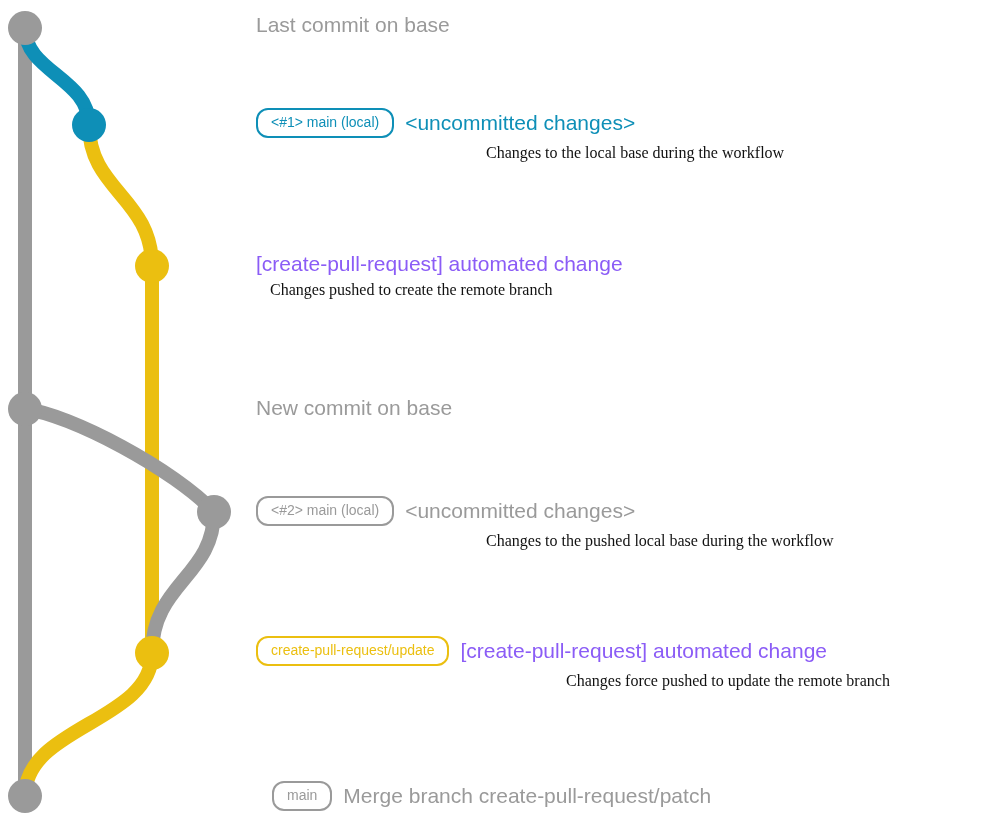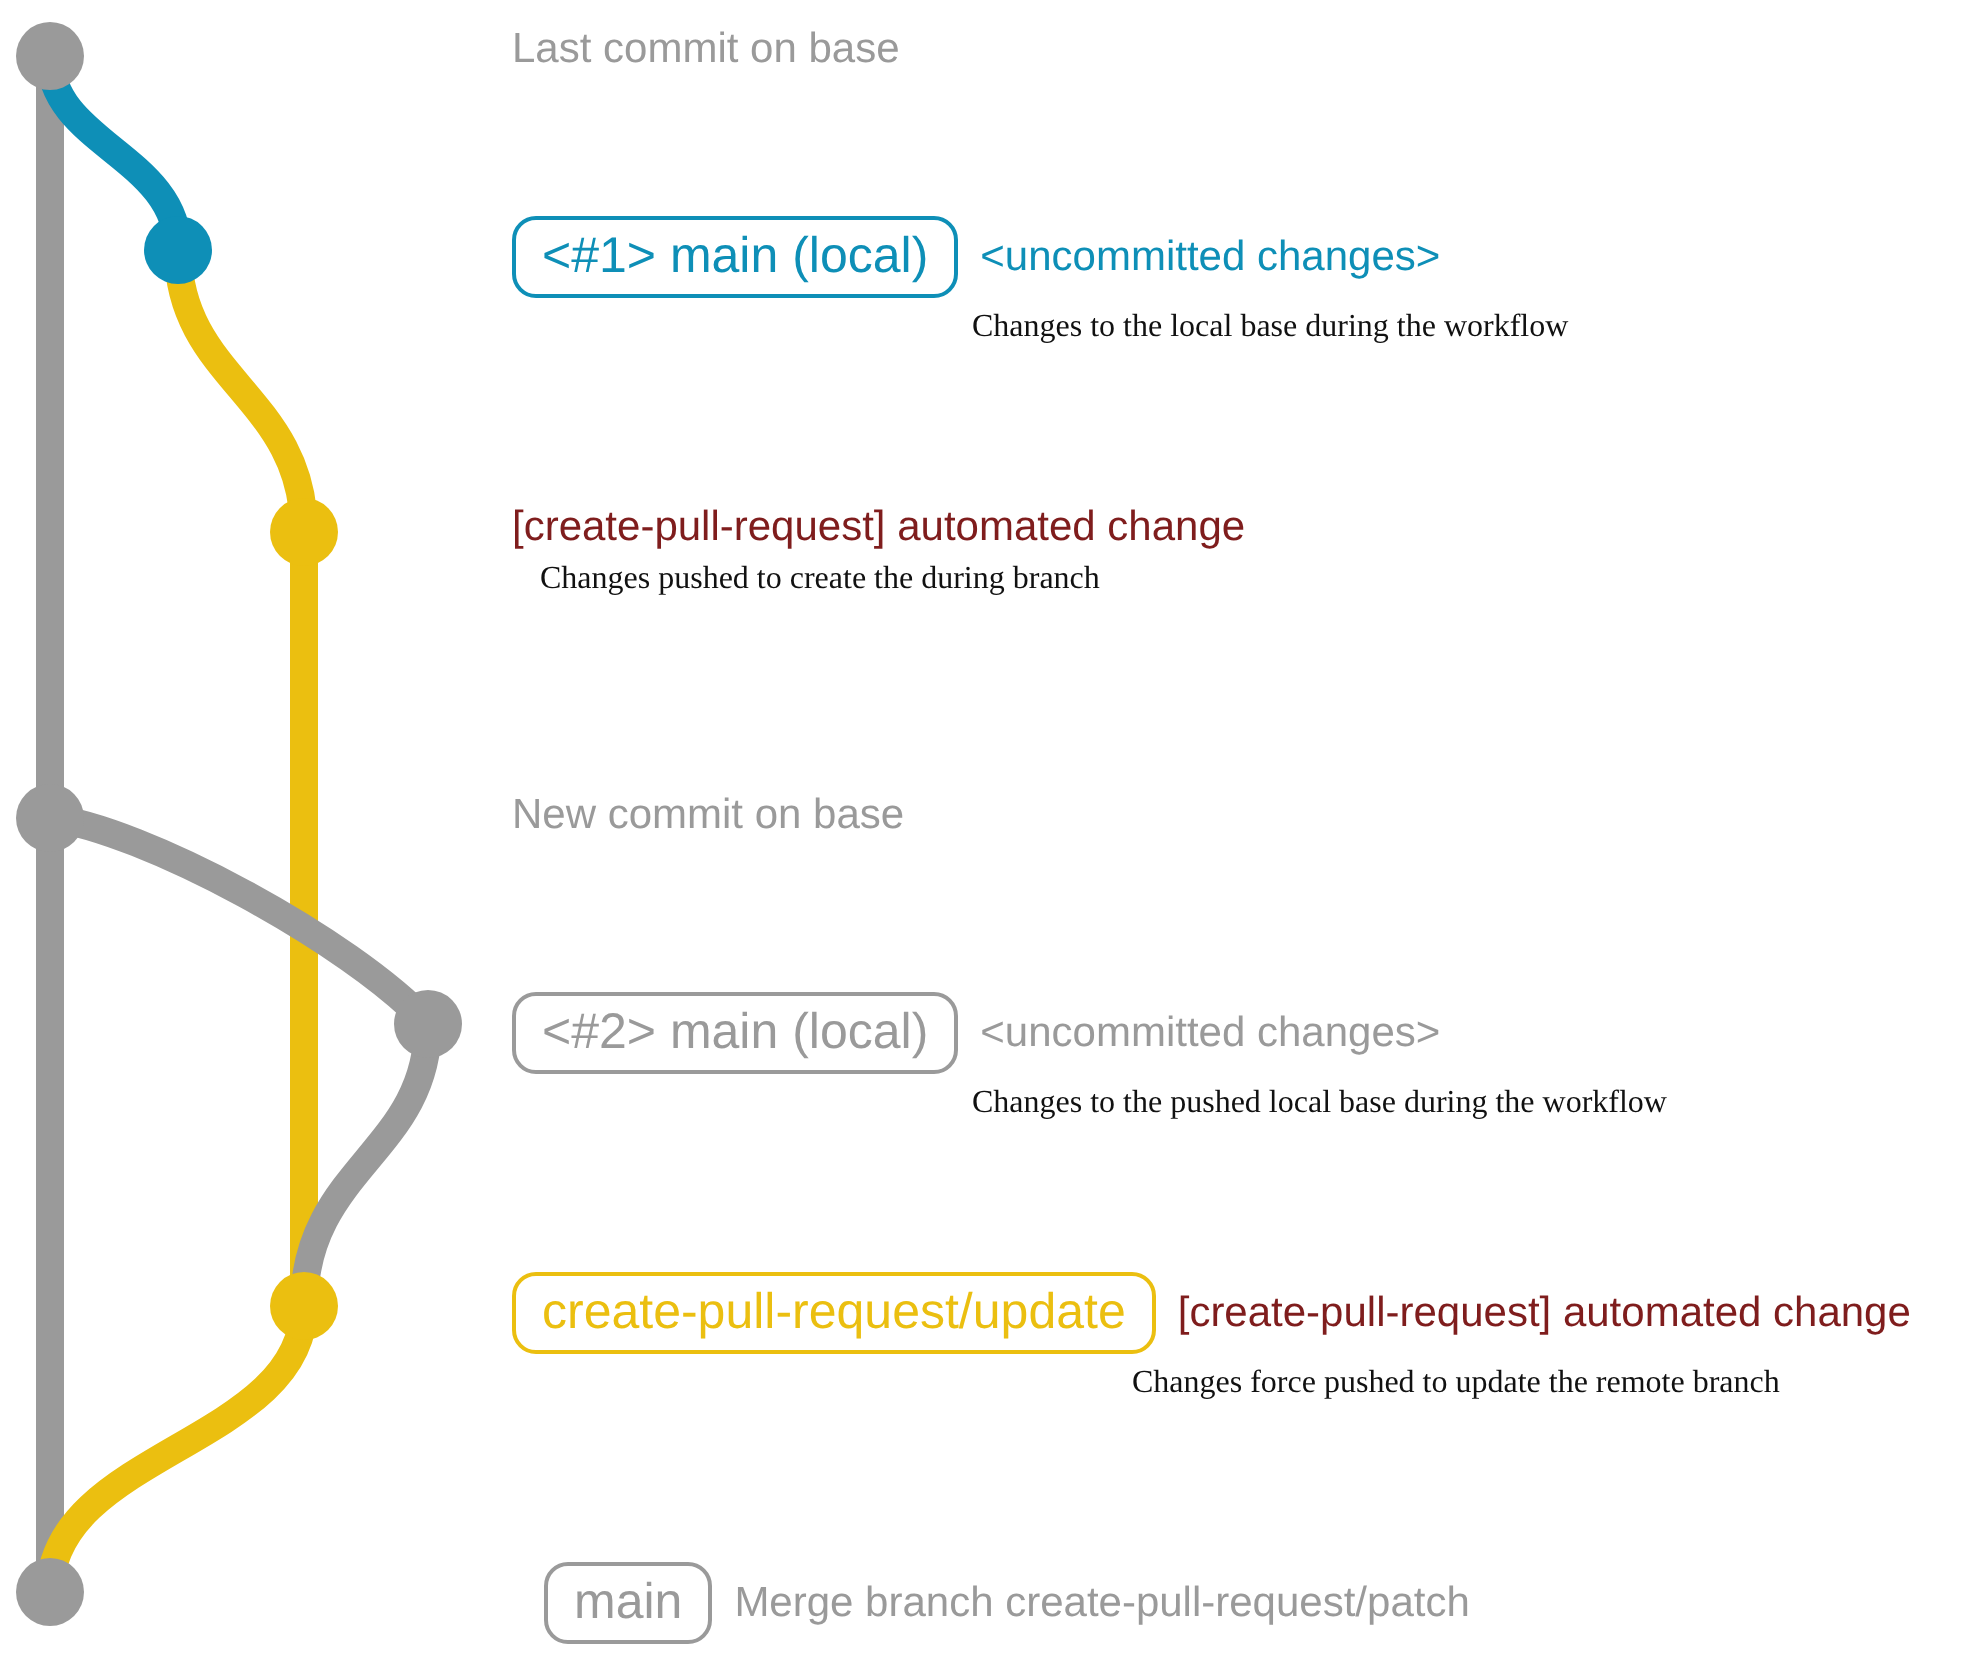--- a/index.html
+++ b/index.html
@@ -45,40 +45,40 @@
     align-items: center;
     white-space: nowrap;
   }
 
   
   .badge {
     display: inline-block;
     border: 2px solid #9a9a9a;
     border-radius: 12px;
     padding: 5px 13px 6px 13px;
-    font-size: 25px;
+    font-size: 14px;
     line-height: 1.05;
     color: #9a9a9a;
     background: transparent;
     margin-right: 11px;
     box-sizing: border-box;
   }
   .badge.blue  { border-color: #0e8fb7; color: #0e8fb7; }
   .badge.gold  { border-color: #ebbf10; color: #ebbf10; }
   .badge.gray  { border-color: #9a9a9a; color: #9a9a9a; }
 
   
   .subject {
     font-size: 21px;
     line-height: 1.05;
     color: #9a9a9a;
     white-space: nowrap;
   }
   .subject.blue { color: #0e8fb7; }
-  .subject.gold { color: #7f1d1d; }
+  .subject.gold { color: #8b5cf6; }
   .subject.gray { color: #9a9a9a; }
 
   
   .note {
     font-family: "Liberation Serif", serif;
     font-size: 16px;
     color: #111111;
     white-space: nowrap;
     margin-top: 6px;
   }
@@ -126,21 +126,21 @@
         <span class="badge blue">&lt;#1&gt; main (local)</span>
         <span class="subject blue">&lt;uncommitted changes&gt;</span>
       </div>
       <div class="note" style="margin-left:230px;">Changes to the local base during the workflow</div>
     </div>
 
     <div class="entry" style="left:256px; top:253px;">
       <div class="entry-head">
         <span class="subject gold">[create-pull-request] automated change</span>
       </div>
-      <div class="note" style="margin-left:14px;">Changes pushed to create the during branch</div>
+      <div class="note" style="margin-left:14px;">Changes pushed to create the remote branch</div>
     </div>
 
     <div class="entry" style="left:256px; top:397px;">
       <div class="entry-head">
         <span class="subject gray">New commit on base</span>
       </div>
     </div>
 
     <div class="entry" style="left:256px; top:496px;">
       <div class="entry-head">

